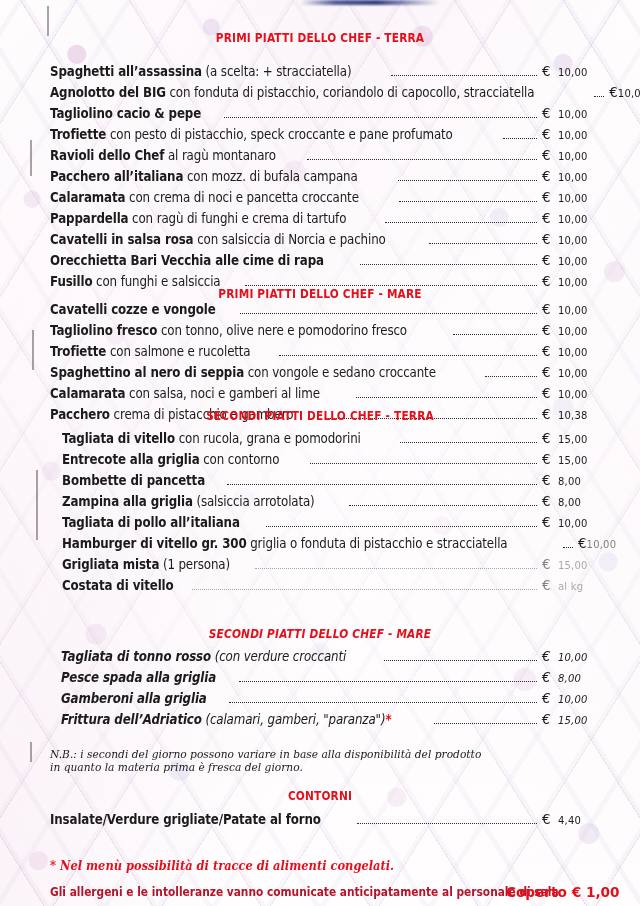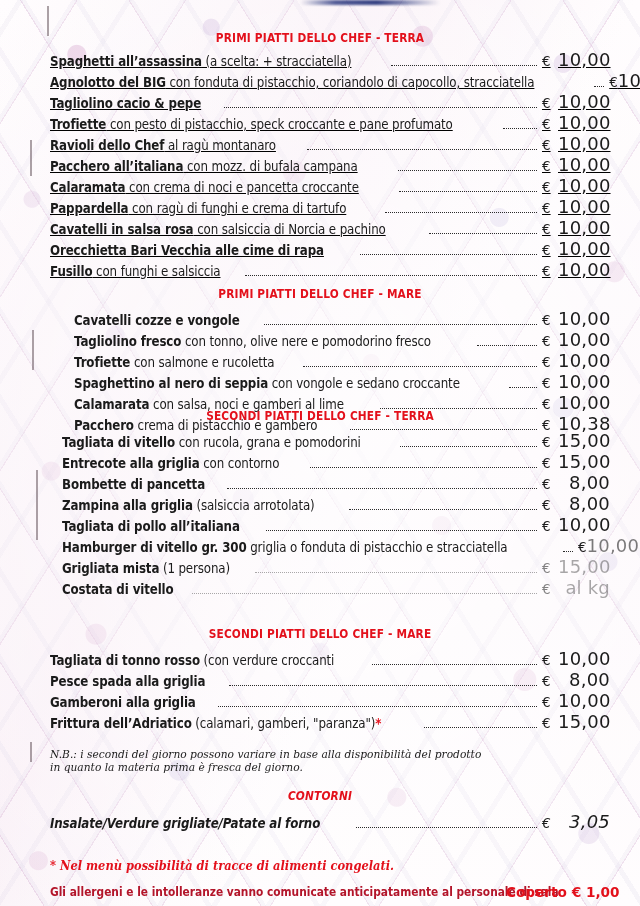--- a/index.html
+++ b/index.html
@@ -118,22 +118,22 @@
     height: 0;
   }
   .cur {
     width: 16px;
     text-align: left;
     font-size: 13.5px;
     font-family: "DejaVu Sans", sans-serif;
   }
   .prc {
     width: 52px;
-    text-align: right;
-    font-size: 18px;
+    text-align: left;
+    font-size: 10px;
     font-family: "DejaVu Sans", sans-serif;
     letter-spacing: 0.2px;
   }
   .row.faded .prc { color: rgba(27,27,27,0.38); }
   .row.faded .cur { color: rgba(27,27,27,0.55); }
   .row.faded .leader { border-bottom-color: rgba(43,43,43,0.40); }
   .row.semifade .prc { color: rgba(27,27,27,0.58); }
 
   .star { color: #e3101b; font-weight: bold; }
 
@@ -190,21 +190,21 @@
   <div class="edge-mark" style="left:47px;top:6px;width:2px;height:30px;"></div>
   <div class="edge-mark" style="left:30px;top:140px;width:2px;height:36px;"></div>
   <div class="edge-mark" style="left:32px;top:330px;width:2px;height:40px;"></div>
   <div class="edge-mark" style="left:36px;top:470px;width:2px;height:70px;"></div>
   <div class="edge-mark" style="left:30px;top:742px;width:2px;height:20px;"></div>
 
   <div class="content">
 
     <div class="section abs" style="top:30px;">
       <div class="sec-head">PRIMI PIATTI DELLO CHEF - TERRA</div>
-      <div class="rows" style="margin-top:4px;text-decoration:underline;">
+      <div class="rows" style="margin-top:18px;">
         <div class="row">
           <span class="nm"><b>Spaghetti all’assassina</b><span class="light"> (a scelta: + stracciatella)</span></span>
           <span class="leader"></span>
           <span class="cur">€</span>
           <span class="prc">10,00</span>
         </div>
         <div class="row">
           <span class="nm"><b>Agnolotto del BIG</b><span class="light"> con fonduta di pistacchio, coriandolo di capocollo, stracciatella</span></span>
           <span class="leader"></span>
           <span class="cur">€</span>
@@ -262,21 +262,21 @@
           <span class="nm"><b>Fusillo</b><span class="light"> con funghi e salsiccia</span></span>
           <span class="leader"></span>
           <span class="cur">€</span>
           <span class="prc">10,00</span>
         </div>
       </div>
     </div>
 
     <div class="section abs" style="top:286px;">
       <div class="sec-head">PRIMI PIATTI DELLO CHEF - MARE</div>
-      <div class="rows" style="margin-top:7px;padding-left:24px;">
+      <div class="rows" style="">
         <div class="row">
           <span class="nm"><b>Cavatelli cozze e vongole</b><span class="light"></span></span>
           <span class="leader"></span>
           <span class="cur">€</span>
           <span class="prc">10,00</span>
         </div>
         <div class="row">
           <span class="nm"><b>Tagliolino fresco</b><span class="light"> con tonno, olive nere e pomodorino fresco</span></span>
           <span class="leader"></span>
           <span class="cur">€</span>
@@ -356,23 +356,23 @@
         </div>
         <div class="row faded">
           <span class="nm"><b>Costata di vitello</b><span class="light"></span></span>
           <span class="leader"></span>
           <span class="cur">€</span>
           <span class="prc">al kg</span>
         </div>
       </div>
     </div>
 
-    <div class="section abs" style="top:626px;">
+    <div class="section abs" style="top:626px;font-style:italic;">
       <div class="sec-head">SECONDI PIATTI DELLO CHEF - MARE</div>
-      <div class="rows" style="margin-top:7px;">
+      <div class="rows" style="margin-top:7px;margin-left:11px;">
         <div class="row">
           <span class="nm"><b>Tagliata di tonno rosso</b><span class="light"> (con verdure croccanti</span></span>
           <span class="leader"></span>
           <span class="cur">€</span>
           <span class="prc">10,00</span>
         </div>
         <div class="row">
           <span class="nm"><b>Pesce spada alla griglia</b><span class="light"></span></span>
           <span class="leader"></span>
           <span class="cur">€</span>
@@ -391,28 +391,28 @@
           <span class="prc">15,00</span>
         </div>
       </div>
     </div>
 
     <div class="note" style="left:50px; top:748px; width:470px;">
       <div>N.B.: i secondi del giorno possono variare in base alla disponibilità del prodotto</div>
       <div>in quanto la materia prima è fresca del giorno.</div>
     </div>
 
-    <div class="section abs" style="top:788px;font-style:italic;">
+    <div class="section abs" style="top:788px;">
       <div class="sec-head">CONTORNI</div>
       <div class="rows" style="margin-top:8px;">
         <div class="row">
           <span class="nm"><b>Insalate/Verdure grigliate/Patate al forno</b><span class="light"></span></span>
           <span class="leader"></span>
           <span class="cur">€</span>
-          <span class="prc">3,05</span>
+          <span class="prc">4,40</span>
         </div>
       </div>
     </div>
 
     <div class="footer-red" style="left:50px; top:858px;">* Nel menù possibilità di tracce di alimenti congelati.</div>
     <div class="footer-dark" style="left:50px; top:885px;">Gli allergeni e le intolleranze vanno comunicate anticipatamente al personale di sala</div>
     <div class="coperto" style="left:506px; top:884px;">Coperto € 1,00</div>
 
   </div>
 </div>

